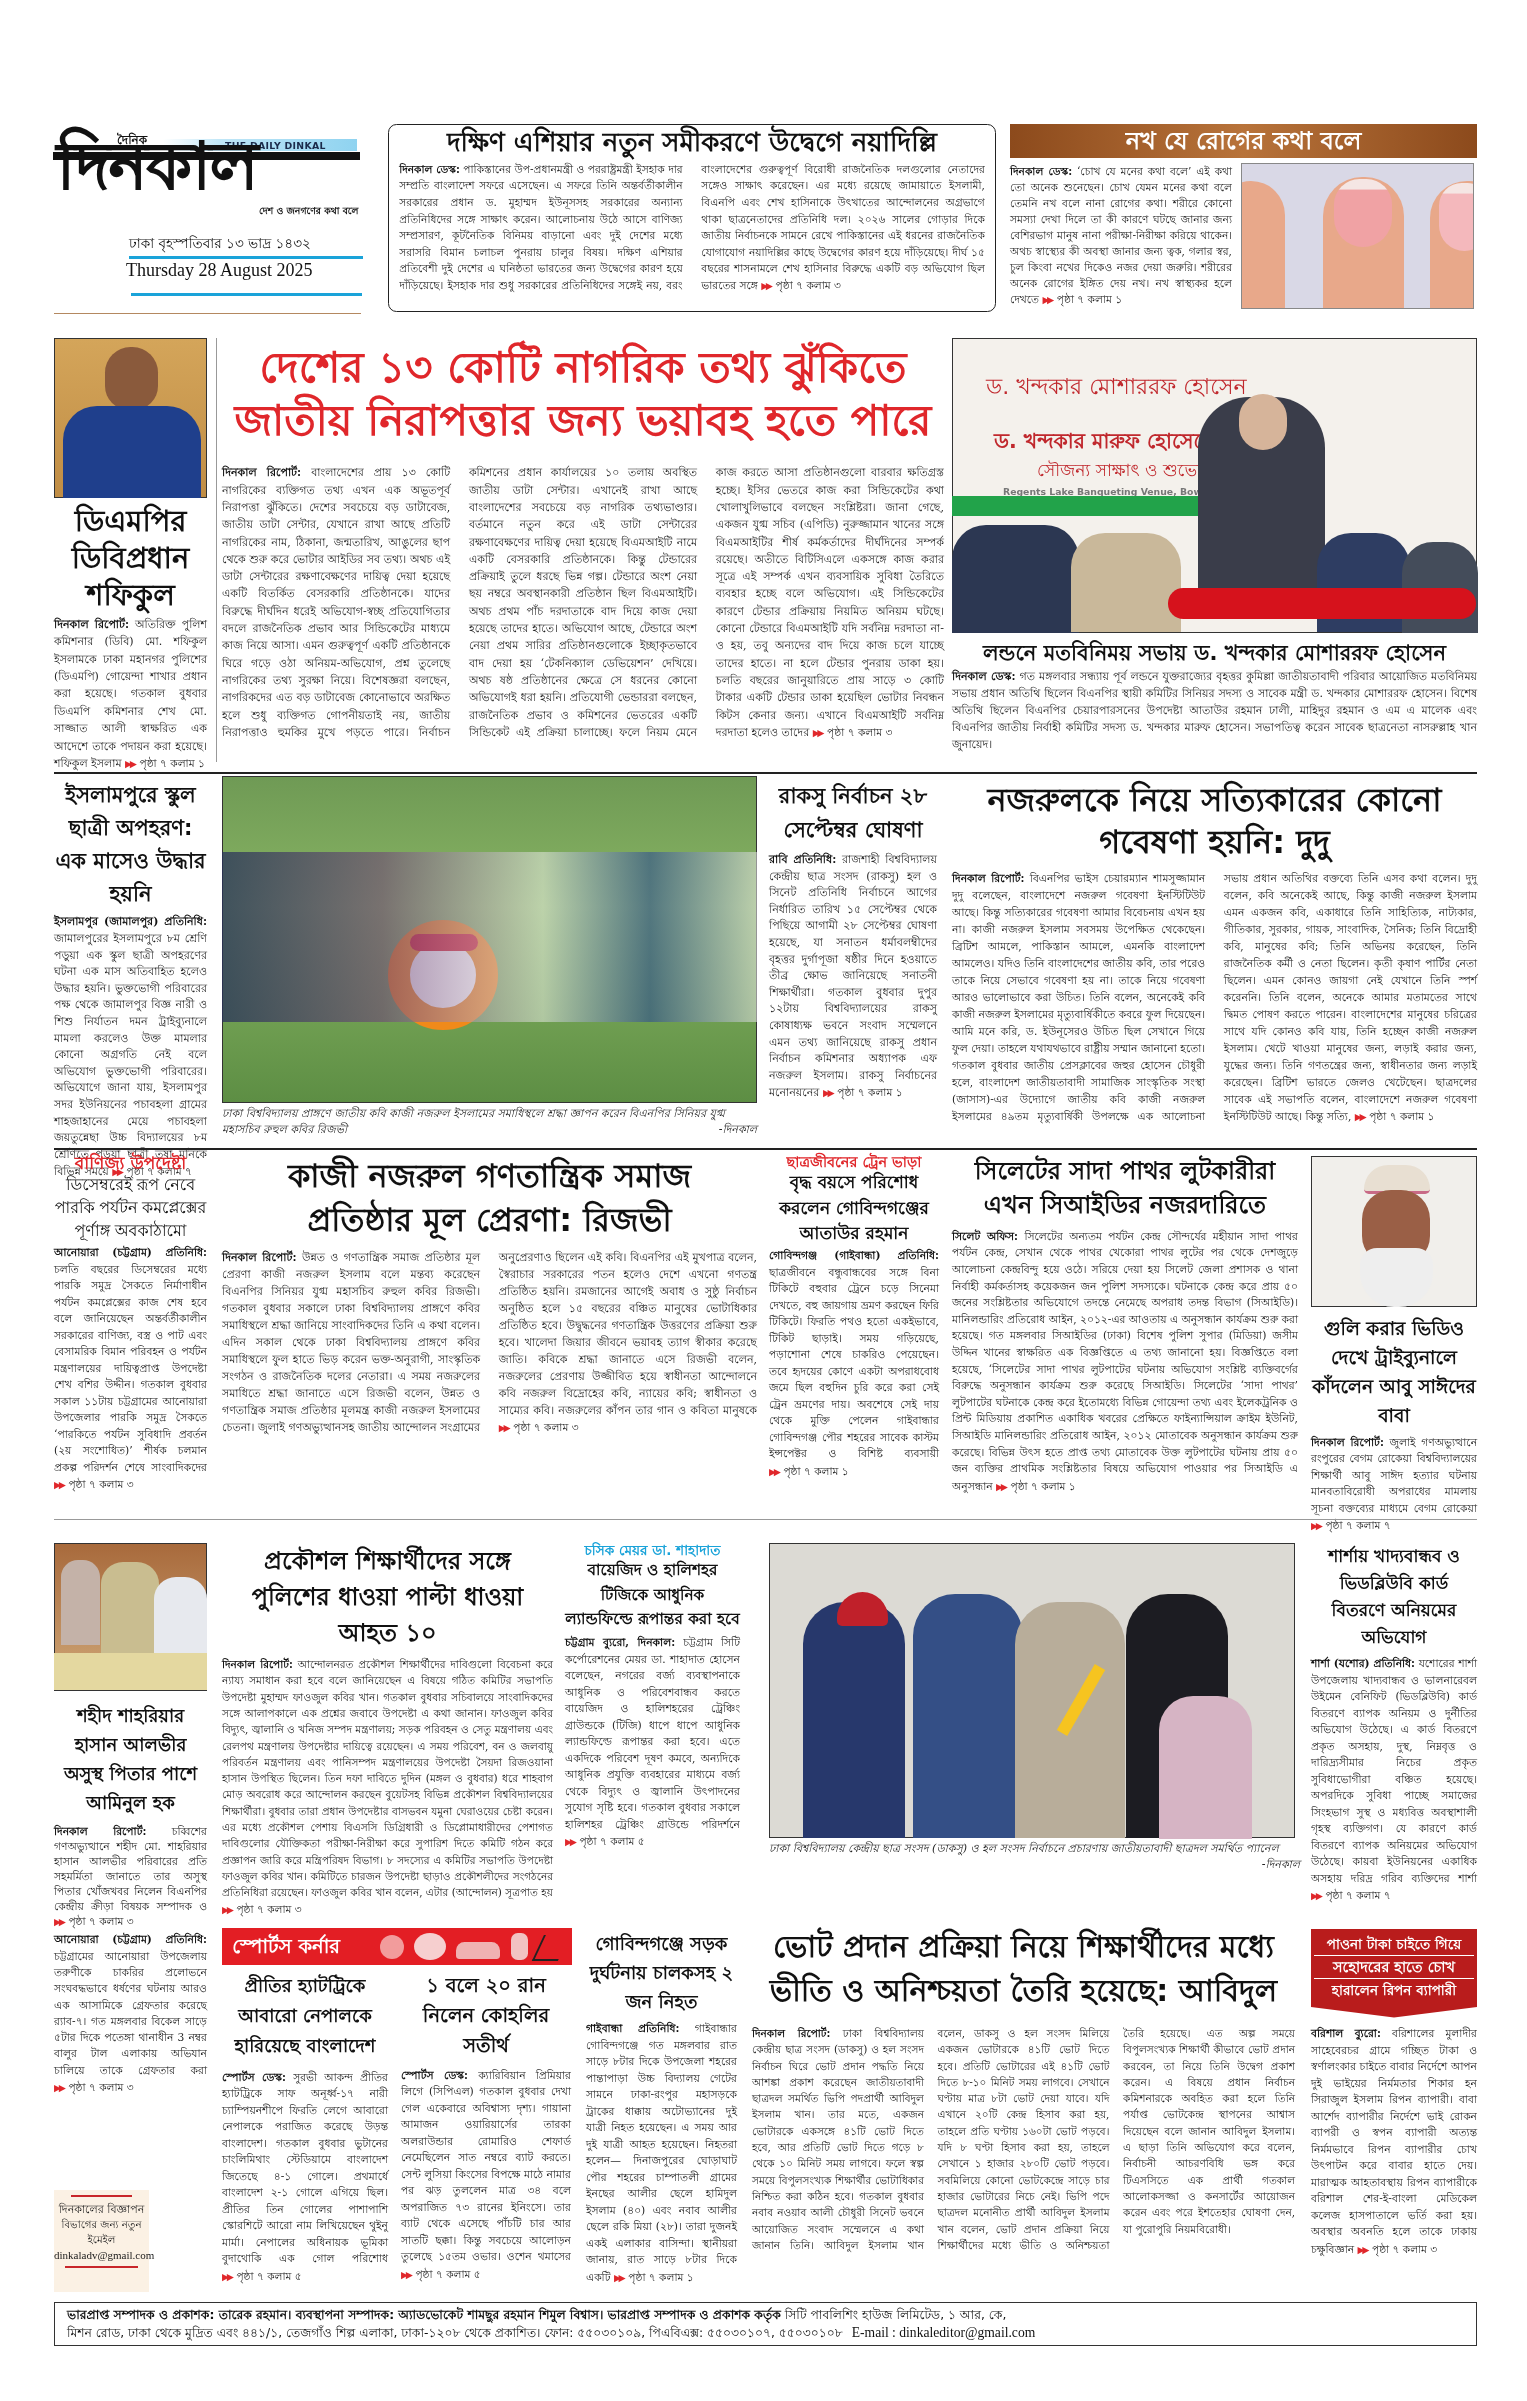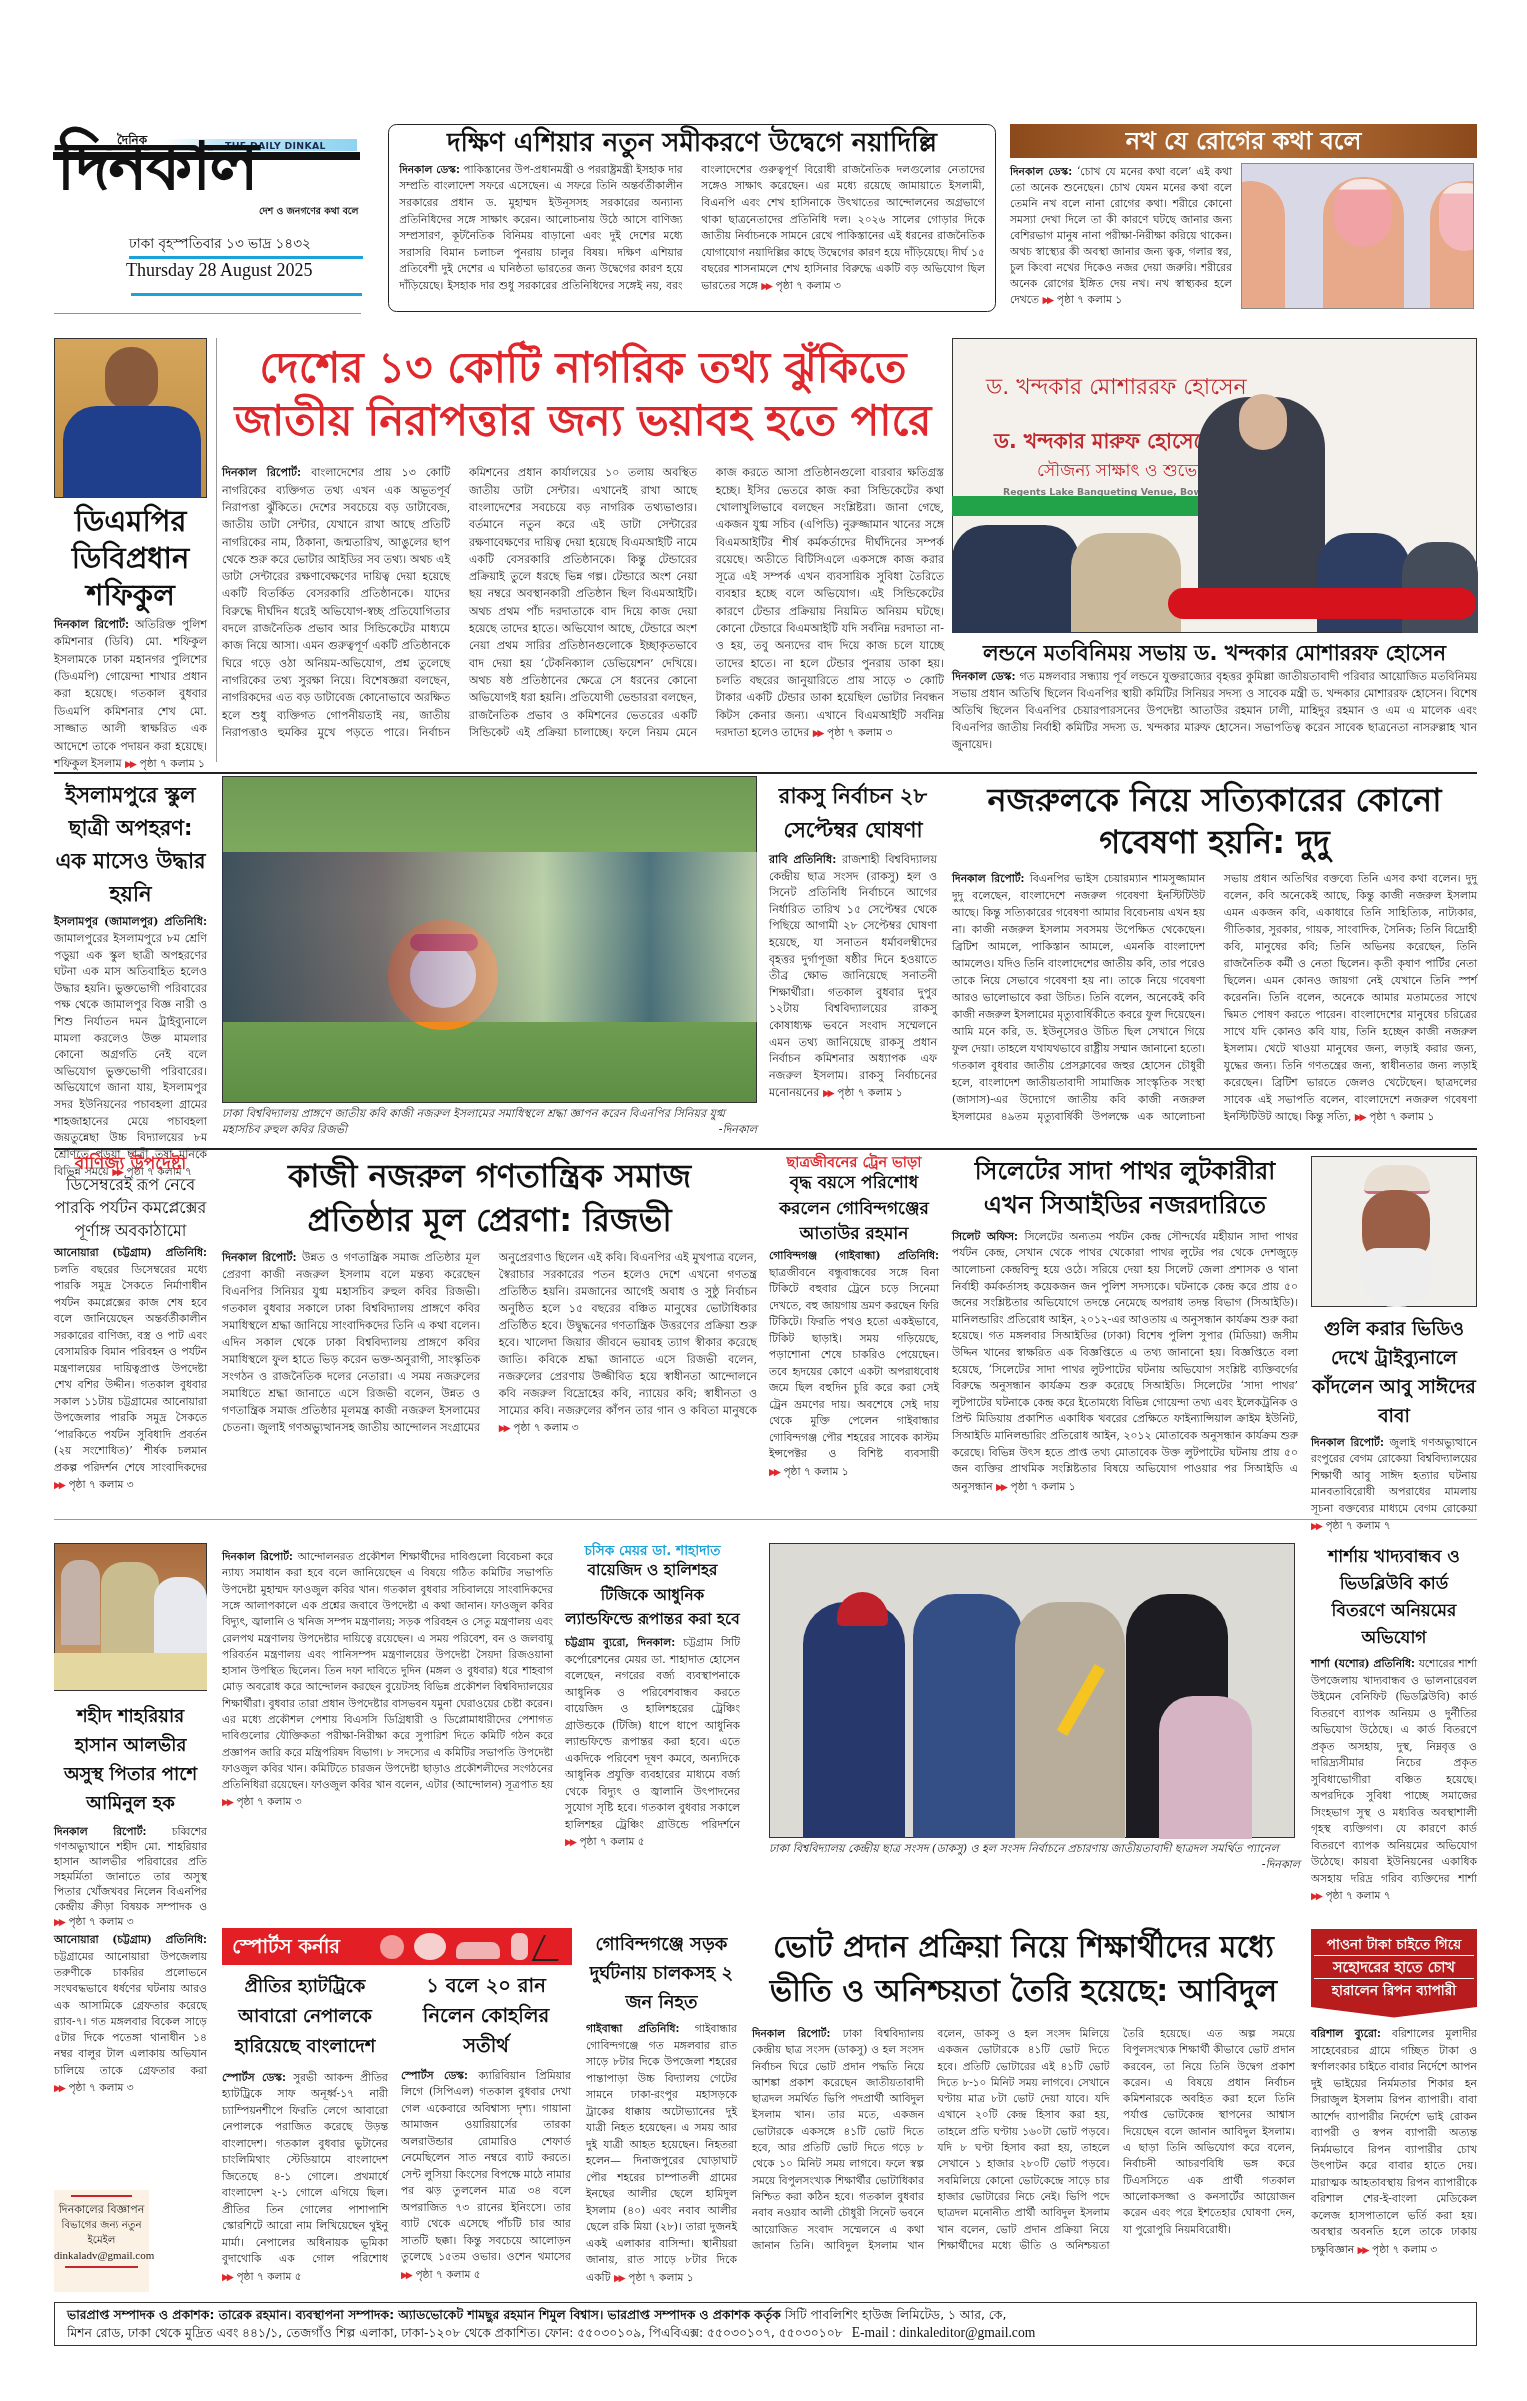--- a/index.html
+++ b/index.html
@@ -214,20 +214,21 @@
   </div>
   <div class="hl" style="font-size:18px;line-height:29px;margin-top:10.2px">শহীদ শাহরিয়ার হাসান আলভীর অসুস্থ পিতার পাশে আমিনুল হক</div>
   <div class="body-text" style="margin-top:7px;font-size:10.7px;line-height:15px">
     <b>দিনকাল রিপোর্ট:</b>
     <span>চব্বিশের গণঅভ্যুত্থানে শহীদ মো. শাহরিয়ার হাসান আলভীর পরিবারের প্রতি সহমর্মিতা জানাতে তার অসুস্থ পিতার খোঁজখবর নিলেন বিএনপির কেন্দ্রীয় ক্রীড়া বিষয়ক সম্পাদক ও</span>
     <span class="jump"><span class="arr">▶▶</span><span>পৃষ্ঠা ৭ কলাম ৩</span></span>
   </div>
 </div>
 
 <div class="abs" style="left:222px;top:1543px;width:331px;height:331px">
+  <div class="hl" style="font-size:24px;line-height:36px">প্রকৌশল শিক্ষার্থীদের সঙ্গে পুলিশের ধাওয়া পাল্টা ধাওয়া আহত ১০</div>
   <div class="body-text" style="margin-top:5.1px;font-size:10.5px;line-height:16.3px">
     <b>দিনকাল রিপোর্ট:</b>
     <span>আন্দোলনরত প্রকৌশল শিক্ষার্থীদের দাবিগুলো বিবেচনা করে ন্যায্য সমাধান করা হবে বলে জানিয়েছেন এ বিষয়ে গঠিত কমিটির সভাপতি উপদেষ্টা মুহাম্মদ ফাওজুল কবির খান। গতকাল বুধবার সচিবালয়ে সাংবাদিকদের সঙ্গে আলাপকালে এক প্রশ্নের জবাবে উপদেষ্টা এ কথা জানান। ফাওজুল কবির বিদ্যুৎ, জ্বালানি ও খনিজ সম্পদ মন্ত্রণালয়; সড়ক পরিবহন ও সেতু মন্ত্রণালয় এবং রেলপথ মন্ত্রণালয় উপদেষ্টার দায়িত্বে রয়েছেন। এ সময় পরিবেশ, বন ও জলবায়ু পরিবর্তন মন্ত্রণালয় এবং পানিসম্পদ মন্ত্রণালয়ের উপদেষ্টা সৈয়দা রিজওয়ানা হাসান উপস্থিত ছিলেন। তিন দফা দাবিতে দুদিন (মঙ্গল ও বুধবার) ধরে শাহবাগ মোড় অবরোধ করে আন্দোলন করছেন বুয়েটসহ বিভিন্ন প্রকৌশল বিশ্ববিদ্যালয়ের শিক্ষার্থীরা। বুধবার তারা প্রধান উপদেষ্টার বাসভবন যমুনা ঘেরাওয়ের চেষ্টা করেন। এর মধ্যে প্রকৌশল পেশায় বিএসসি ডিগ্রিধারী ও ডিপ্লোমাধারীদের পেশাগত দাবিগুলোর যৌক্তিকতা পরীক্ষা-নিরীক্ষা করে সুপারিশ দিতে কমিটি গঠন করে প্রজ্ঞাপন জারি করে মন্ত্রিপরিষদ বিভাগ। ৮ সদস্যের এ কমিটির সভাপতি উপদেষ্টা ফাওজুল কবির খান। কমিটিতে চারজন উপদেষ্টা ছাড়াও প্রকৌশলীদের সংগঠনের প্রতিনিধিরা রয়েছেন। ফাওজুল কবির খান বলেন, এটার (আন্দোলন) সূত্রপাত হয়</span>
     <span class="jump"><span class="arr">▶▶</span><span>পৃষ্ঠা ৭ কলাম ৩</span></span>
   </div>
 </div>
 
 <div class="abs" style="left:565px;top:1543px;width:175px;height:331px">
   <div class="hl" style="color:#1aa3d9;font-size:13.6px">চসিক মেয়র ডা. শাহাদাত</div>
   <div class="hl" style="font-size:15.3px;line-height:24.6px">বায়েজিদ ও হালিশহর টিজিকে আধুনিক ল্যান্ডফিল্ডে রূপান্তর করা হবে</div>
@@ -259,21 +260,21 @@
   <div class="body-text" style="margin-top:5.1px;font-size:10.7px;line-height:16.5px">
     <b>শার্শা (যশোর) প্রতিনিধি:</b>
     <span>যশোরের শার্শা উপজেলায় খাদ্যবান্ধব ও ভালনারেবল উইমেন বেনিফিট (ভিডব্লিউবি) কার্ড বিতরণে ব্যাপক অনিয়ম ও দুর্নীতির অভিযোগ উঠেছে। এ কার্ড বিতরণে প্রকৃত অসহায়, দুস্থ, নিম্নবৃত্ত ও দারিদ্র্যসীমার নিচের প্রকৃত সুবিধাভোগীরা বঞ্চিত হয়েছে। অপরদিকে সুবিধা পাচ্ছে সমাজের সিংহভাগ সুস্থ ও মধ্যবিত্ত অবস্থাশালী গৃহস্থ ব্যক্তিগণ। যে কারণে কার্ড বিতরণে ব্যাপক অনিয়মের অভিযোগ উঠেছে। কায়বা ইউনিয়নের একাধিক অসহায় দরিদ্র গরিব ব্যক্তিদের শার্শা</span>
     <span class="jump"><span class="arr">▶▶</span><span>পৃষ্ঠা ৭ কলাম ৭</span></span>
   </div>
 </div>
 
 <div class="abs" style="left:54px;top:1929px;width:153px;height:170px">
   <div class="body-text" style="margin-top:3.4px;font-size:10.7px;line-height:16.3px">
     <b>আনোয়ারা (চট্টগ্রাম) প্রতিনিধি:</b>
-    <span>চট্টগ্রামের আনোয়ারা উপজেলায় তরুণীকে চাকরির প্রলোভনে সংঘবদ্ধভাবে ধর্ষণের ঘটনায় আরও এক আসামিকে গ্রেফতার করেছে র‌্যাব-৭। গত মঙ্গলবার বিকেল সাড়ে ৫টার দিকে পতেঙ্গা থানাধীন ১৪ নম্বর বালুর টাল এলাকায় অভিযান চালিয়ে তাকে গ্রেফতার করা</span>
+    <span>চট্টগ্রামের আনোয়ারা উপজেলায় তরুণীকে চাকরির প্রলোভনে সংঘবদ্ধভাবে ধর্ষণের ঘটনায় আরও এক আসামিকে গ্রেফতার করেছে র‌্যাব-৭। গত মঙ্গলবার বিকেল সাড়ে ৫টার দিকে পতেঙ্গা থানাধীন 3 নম্বর বালুর টাল এলাকায় অভিযান চালিয়ে তাকে গ্রেফতার করা</span>
     <span class="jump"><span class="arr">▶▶</span><span>পৃষ্ঠা ৭ কলাম ৩</span></span>
   </div>
 </div>
 
 <div class="abs" style="left:54px;top:2190px;width:95px;height:102px;background:#fbf1e4;text-align:center;padding-top:5.1px">
   <div style="width:61px;height:1.7px;background:#c8262a;margin:0 auto 5.1px"></div>
   <div style="font-size:11px;line-height:15.3px">দিনকালের বিজ্ঞাপন</div>
   <div style="font-size:10.2px;line-height:15.3px">বিভাগের জন্য নতুন</div>
   <div style="font-size:10.2px;line-height:15.3px">ইমেইল</div>
   <div style="font-family:'Liberation Serif',serif;font-size:11px;line-height:15.3px">dinkaladv@gmail.com</div>

